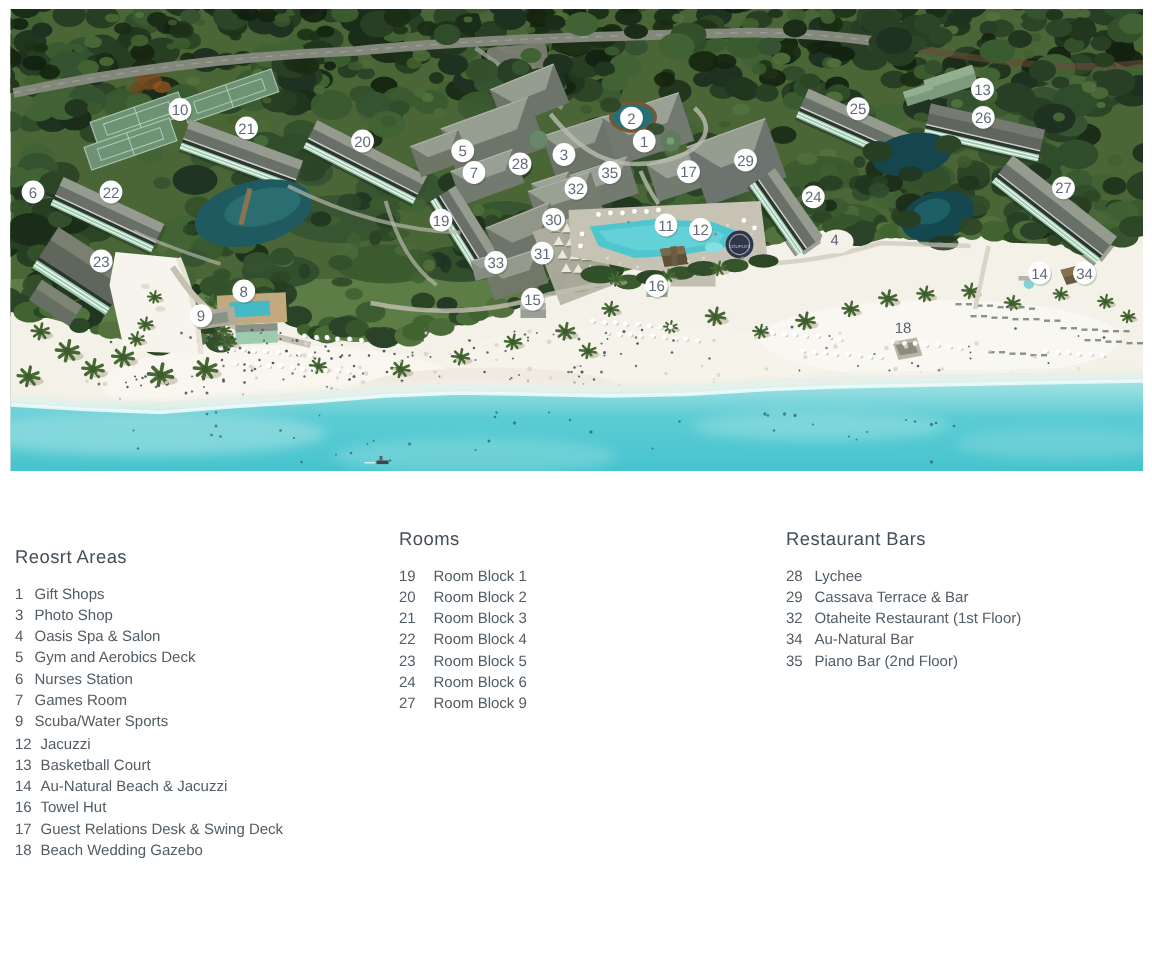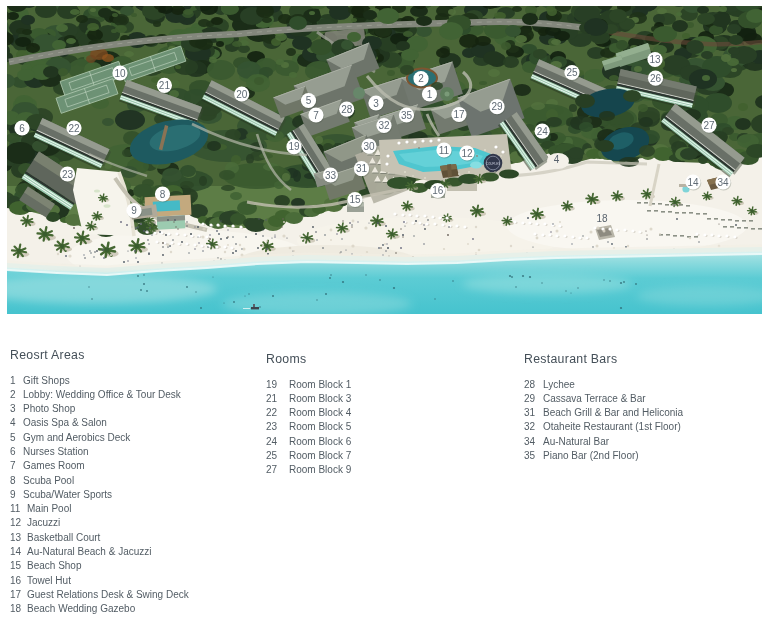--- a/index.html
+++ b/index.html
@@ -2166,59 +2166,54 @@
       <circle cx="400.2" cy="110" r="7.6" fill="#3c4a3c" opacity="0.25"></circle>
       <circle cx="399.5" cy="109" r="7.6" fill="#fff"></circle>
       <text x="399.5" y="112.7" font-size="10" fill="#606b75" text-anchor="middle">35</text>
     </g>
 
 <text x="549.5" y="157.2" font-size="10" fill="#59636d" text-anchor="middle">4</text>
 
 <text x="595" y="215.7" font-size="10" fill="#59636d" text-anchor="middle">18</text>
 </svg>
 
-<div class="col" style="left:10px;top:348px;width:250px">
+<div class="col" style="left:10px;top:364px;width:250px">
 <h3>Reosrt Areas</h3>
 <ul>
 <li><span class="n" style="width:13px">1</span>Gift Shops</li>
-<li><span class="n" style="width:13px">2</span>Lobby: Wedding Office &amp; Tour Desk</li>
 <li><span class="n" style="width:13px">3</span>Photo Shop</li>
 <li><span class="n" style="width:13px">4</span>Oasis Spa &amp; Salon</li>
 <li><span class="n" style="width:13px">5</span>Gym and Aerobics Deck</li>
 <li><span class="n" style="width:13px">6</span>Nurses Station</li>
 <li><span class="n" style="width:13px">7</span>Games Room</li>
-<li><span class="n" style="width:13px">8</span>Scuba Pool</li>
 <li><span class="n" style="width:13px">9</span>Scuba/Water Sports</li>
-<li><span class="n" style="width:17px">11</span>Main Pool</li>
 <li><span class="n" style="width:17px">12</span>Jacuzzi</li>
 <li><span class="n" style="width:17px">13</span>Basketball Court</li>
 <li><span class="n" style="width:17px">14</span>Au-Natural Beach &amp; Jacuzzi</li>
-<li><span class="n" style="width:17px">15</span>Beach Shop</li>
 <li><span class="n" style="width:17px">16</span>Towel Hut</li>
 <li><span class="n" style="width:17px">17</span>Guest Relations Desk &amp; Swing Deck</li>
 <li><span class="n" style="width:17px">18</span>Beach Wedding Gazebo</li>
 </ul>
 </div>
 
 <div class="col" style="left:266px;top:352px;width:200px">
 <h3>Rooms</h3>
 <ul>
 <li><span class="n" style="width:23px">19</span>Room Block 1</li>
+<li><span class="n" style="width:23px">20</span>Room Block 2</li>
 <li><span class="n" style="width:23px">21</span>Room Block 3</li>
 <li><span class="n" style="width:23px">22</span>Room Block 4</li>
 <li><span class="n" style="width:23px">23</span>Room Block 5</li>
 <li><span class="n" style="width:23px">24</span>Room Block 6</li>
-<li><span class="n" style="width:23px">25</span>Room Block 7</li>
 <li><span class="n" style="width:23px">27</span>Room Block 9</li>
 </ul>
 </div>
 
 <div class="col" style="left:524px;top:352px;width:240px">
 <h3>Restaurant Bars</h3>
 <ul>
 <li><span class="n" style="width:19px">28</span>Lychee</li>
 <li><span class="n" style="width:19px">29</span>Cassava Terrace &amp; Bar</li>
-<li><span class="n" style="width:19px">31</span>Beach Grill &amp; Bar and Heliconia</li>
 <li><span class="n" style="width:19px">32</span>Otaheite Restaurant (1st Floor)</li>
 <li><span class="n" style="width:19px">34</span>Au-Natural Bar</li>
 <li><span class="n" style="width:19px">35</span>Piano Bar (2nd Floor)</li>
 </ul>
 </div>
 
 </body></html>

